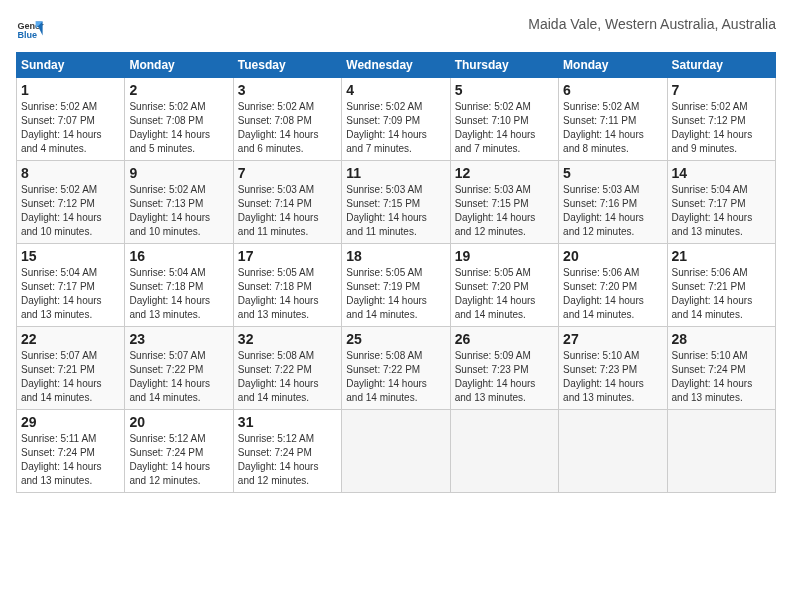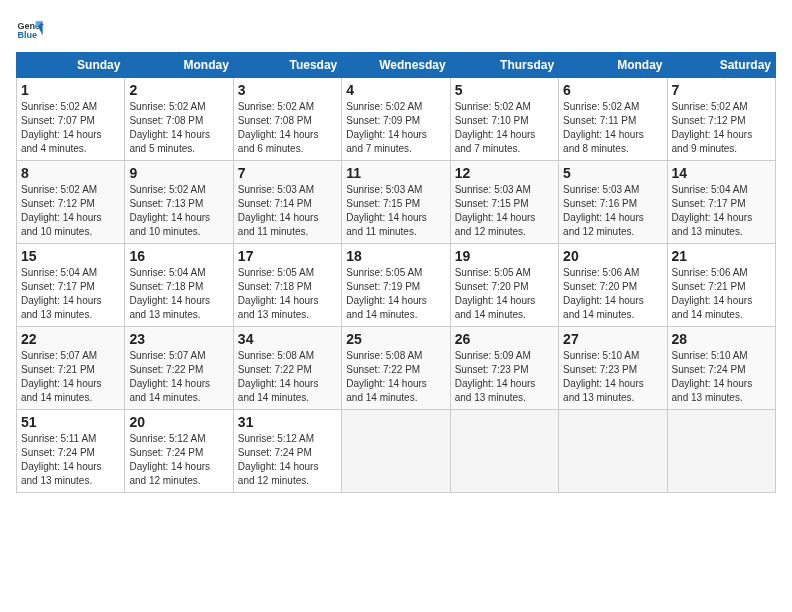--- a/index.html
+++ b/index.html
@@ -39,21 +39,21 @@
     }
     table {
       width: 100%;
       border-collapse: collapse;
       font-size: 10px;
     }
     thead th {
       background: #1a6bb5;
       color: #fff;
       padding: 5px 4px;
-      text-align: right;
+      text-align: left;
       font-size: 12px;
       font-weight: bold;
       border: 1px solid #1a6bb5;
     }
     td {
       border: 1px solid #ccc;
       vertical-align: top;
       padding: 4px;
       width: 14.28%;
       height: 80px;
@@ -84,20 +84,21 @@
 <div class="header">
   <div class="logo">
     <svg class="logo-icon" viewBox="0 0 40 40">
       <text x="2" y="18" font-size="13" font-weight="bold" fill="#333">General</text>
       <text x="2" y="32" font-size="13" font-weight="bold" fill="#1a6bb5">Blue</text>
       <polygon points="28,8 38,8 38,28" fill="#1a6bb5"></polygon>
       <polygon points="28,8 38,8 28,18" fill="#5aaaee"></polygon>
     </svg>
   </div>
   <div class="title-block">
+    <div class="location">Maida Vale, Western Australia, Australia</div>
   </div>
 </div>
 
 <table>
   <thead>
     <tr>
         <th>Sunday</th>
         <th>Monday</th>
         <th>Tuesday</th>
         <th>Wednesday</th>
@@ -200,21 +201,21 @@
       <tr>
         <td>
           <span class="day-num">22</span>
           <div class="day-info">Sunrise: 5:07 AM<br>Sunset: 7:21 PM<br>Daylight: 14 hours and 14 minutes.</div>
         </td>
         <td>
           <span class="day-num">23</span>
           <div class="day-info">Sunrise: 5:07 AM<br>Sunset: 7:22 PM<br>Daylight: 14 hours and 14 minutes.</div>
         </td>
         <td>
-          <span class="day-num">34</span>
+          <span class="day-num">32</span>
           <div class="day-info">Sunrise: 5:08 AM<br>Sunset: 7:22 PM<br>Daylight: 14 hours and 14 minutes.</div>
         </td>
         <td>
           <span class="day-num">25</span>
           <div class="day-info">Sunrise: 5:08 AM<br>Sunset: 7:22 PM<br>Daylight: 14 hours and 14 minutes.</div>
         </td>
         <td>
           <span class="day-num">26</span>
           <div class="day-info">Sunrise: 5:09 AM<br>Sunset: 7:23 PM<br>Daylight: 14 hours and 13 minutes.</div>
         </td>
@@ -222,21 +223,21 @@
           <span class="day-num">27</span>
           <div class="day-info">Sunrise: 5:10 AM<br>Sunset: 7:23 PM<br>Daylight: 14 hours and 13 minutes.</div>
         </td>
         <td>
           <span class="day-num">28</span>
           <div class="day-info">Sunrise: 5:10 AM<br>Sunset: 7:24 PM<br>Daylight: 14 hours and 13 minutes.</div>
         </td>
       </tr>
       <tr>
         <td>
-          <span class="day-num">51</span>
+          <span class="day-num">29</span>
           <div class="day-info">Sunrise: 5:11 AM<br>Sunset: 7:24 PM<br>Daylight: 14 hours and 13 minutes.</div>
         </td>
         <td>
           <span class="day-num">20</span>
           <div class="day-info">Sunrise: 5:12 AM<br>Sunset: 7:24 PM<br>Daylight: 14 hours and 12 minutes.</div>
         </td>
         <td>
           <span class="day-num">31</span>
           <div class="day-info">Sunrise: 5:12 AM<br>Sunset: 7:24 PM<br>Daylight: 14 hours and 12 minutes.</div>
         </td>

